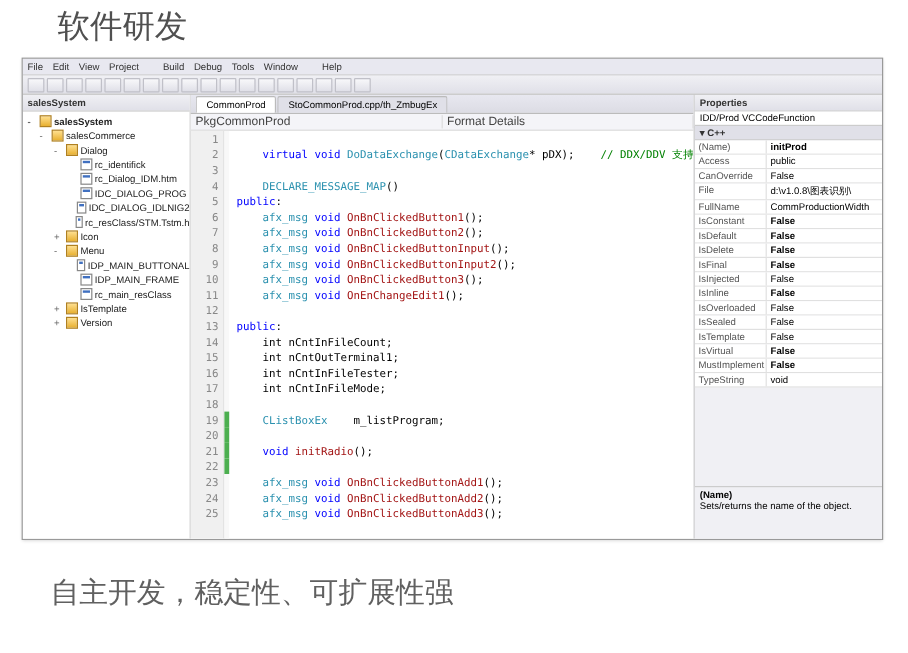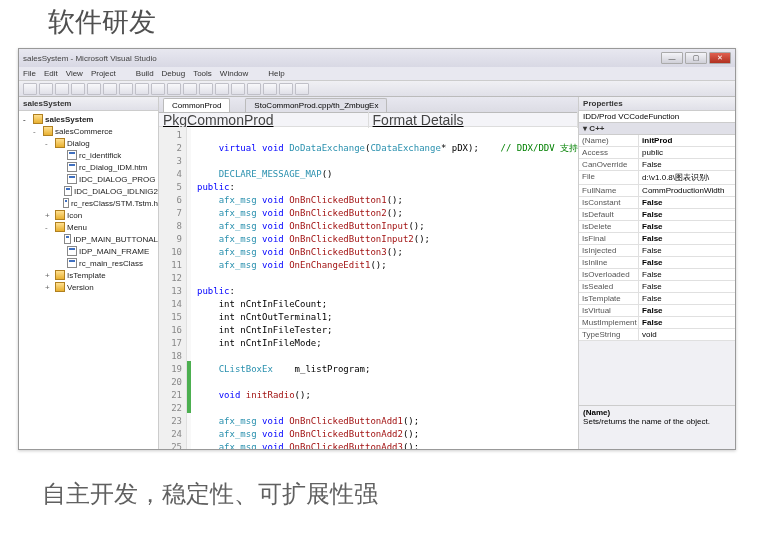--- a/index.html
+++ b/index.html
@@ -22,24 +22,24 @@
 .tree-item.root { padding-left: 4px; font-weight: bold; }
 .tree-item.lv1 { padding-left: 14px; }
 .tree-item.lv2 { padding-left: 26px; }
 .tree-item.lv3 { padding-left: 38px; }
 .tree-toggle { width: 8px; display: inline-block; color: #666; }
 .tree-icon { width: 10px; height: 10px; display: inline-block; }
 .folder-icon { background: linear-gradient(#ffe090,#e8b030); border: 1px solid #b08020; }
 .file-icon { background: #fff; border: 1px solid #888; position: relative; }
 .file-icon::before { content: ""; position: absolute; left: 1px; right: 1px; top: 1px; height: 2px; background: #4070c0; }
 .center-panel { flex: 1; display: flex; flex-direction: column; background: #fff; }
-.tab-row { height: 16px; background: linear-gradient(#e8e8f0,#dcdce4); display: flex; align-items: flex-end; padding: 0 4px; gap: 15px; border-bottom: 1px solid #bbb; font-size: 8px; }
+.tab-row { height: 16px; background: linear-gradient(#e8e8f0,#dcdce4); display: flex; align-items: flex-end; padding: 0 4px; gap: 1px; border-bottom: 1px solid #bbb; font-size: 8px; }
 .doc-tab { height: 14px; padding: 0 8px; background: #fff; border: 1px solid #bbb; border-bottom: none; display: flex; align-items: center; border-radius: 2px 2px 0 0; cursor: pointer; }
 .doc-tab.inactive { background: #e0e0e8; }
-.sub-row { height: 14px; background: #f4f4f8; display: flex; align-items: center; font-size: 14px; border-bottom: 1px solid #ddd; text-decoration: underline; }
+.sub-row { height: 14px; background: #f4f4f8; display: flex; align-items: center; font-size: 10px; border-bottom: 1px solid #ddd; }
 .sub-drop { flex: 1; padding: 0 4px; border-right: 1px solid #ddd; color: #444; }
 .editor { flex: 1; display: flex; overflow: hidden; font-family: Consolas, monospace; font-size: 9px; line-height: 13px; }
 .gutter { width: 28px; background: #f0f0f0; color: #888; text-align: right; padding: 2px 4px 0 0; border-right: 1px solid #e0e0e0; }
 .gutter div { height: 13px; }
 .change-bar { width: 4px; background: #f8f8f8; }
 .change-bar div { height: 13px; }
 .change-bar .mod { background: #4caf50; }
 .code { flex: 1; padding: 2px 0 0 6px; white-space: pre; overflow: hidden; }
 .code-line { height: 13px; }
 .kw { color: #0000ff; }
@@ -57,28 +57,20 @@
 .prop-desc-title { font-weight: bold; }
 .caption { font-size: 24px; color: #606060; padding: 28px 0 0 42px; }
 </style>
 </head>
 <body>
 
 <div class="title">软件研发</div>
 
 <div class="ide-window">
 
-  <div class="titlebar">
-    <span class="titlebar-text">salesSystem - Microsoft Visual Studio</span>
-    <div class="win-controls">
-      <div class="win-btn">—</div>
-      <div class="win-btn">▢</div>
-      <div class="win-btn close">✕</div>
-    </div>
-  </div>
 
   <div class="menubar" id="menubar">
       <span style="cursor: pointer;">File</span>
       <span style="cursor: pointer;">Edit</span>
       <span style="cursor: pointer;">View</span>
       <span style="cursor: pointer;">Project</span>
       <span style="cursor: pointer; margin-left: 12px;">Build</span>
       <span style="cursor: pointer;">Debug</span>
       <span style="cursor: pointer;">Tools</span>
       <span style="cursor: pointer;">Window</span>

